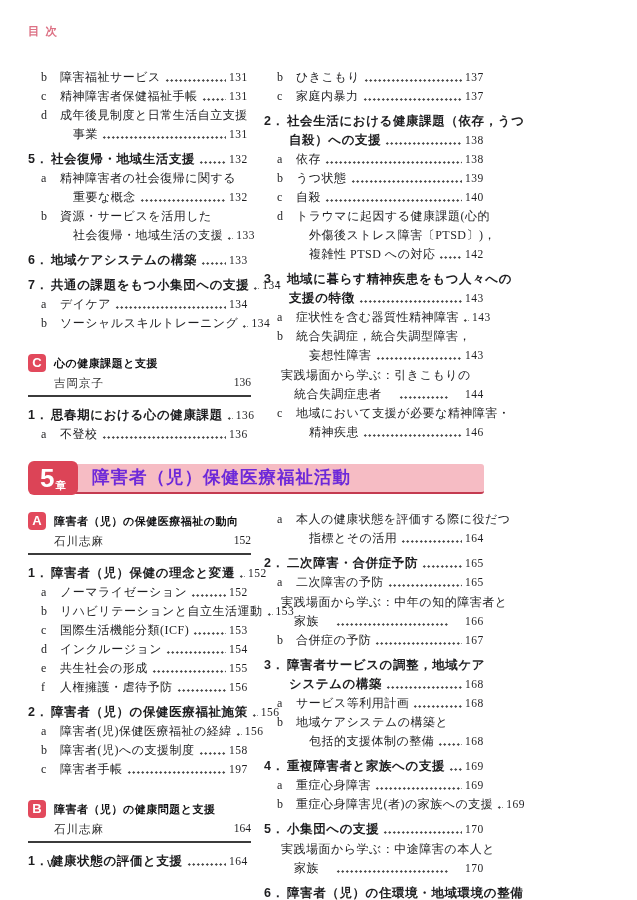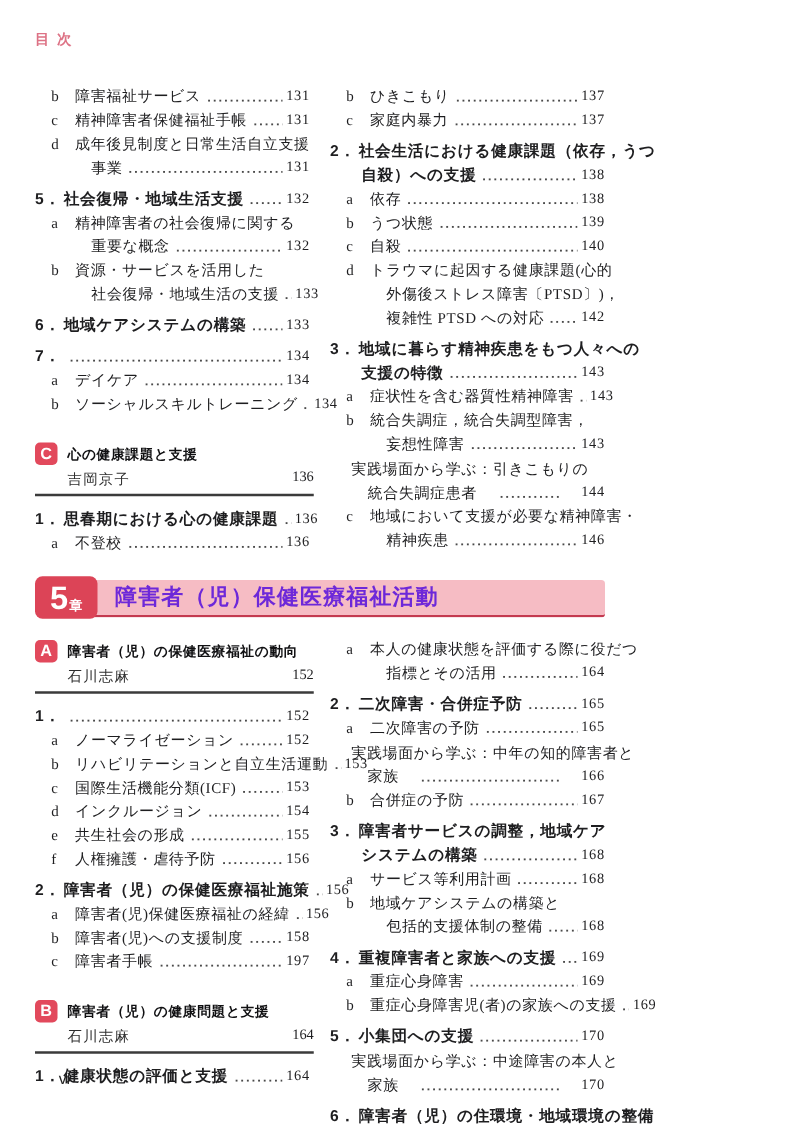--- a/index.html
+++ b/index.html
@@ -156,20 +156,21 @@
           <div class="eline">
             <span class="elabel">6．</span>
             <span class="etext">地域ケアシステムの構築</span>
             <span class="leader"></span>
             <span class="pnum">133</span>
           </div>
         </div>
         <div class="entry num">
           <div class="eline">
             <span class="elabel">7．</span>
+            <span class="etext">共通の課題をもつ小集団への支援</span>
             <span class="leader"></span>
             <span class="pnum">134</span>
           </div>
         </div>
         <div class="entry sub">
           <div class="eline">
             <span class="eletter">a</span>
             <span class="etext">デイケア</span>
             <span class="leader"></span>
             <span class="pnum">134</span>
@@ -347,20 +348,21 @@
             <span class="sec-title">障害者（児）の保健医療福祉の動向</span>
           </div>
           <div class="sec-author-row">
             <span class="sec-author">石川志麻</span>
             <span class="sec-page">152</span>
           </div>
         </div>
         <div class="entry num">
           <div class="eline">
             <span class="elabel">1．</span>
+            <span class="etext">障害者（児）保健の理念と変遷</span>
             <span class="leader"></span>
             <span class="pnum">152</span>
           </div>
         </div>
         <div class="entry sub">
           <div class="eline">
             <span class="eletter">a</span>
             <span class="etext">ノーマライゼーション</span>
             <span class="leader"></span>
             <span class="pnum">152</span>

